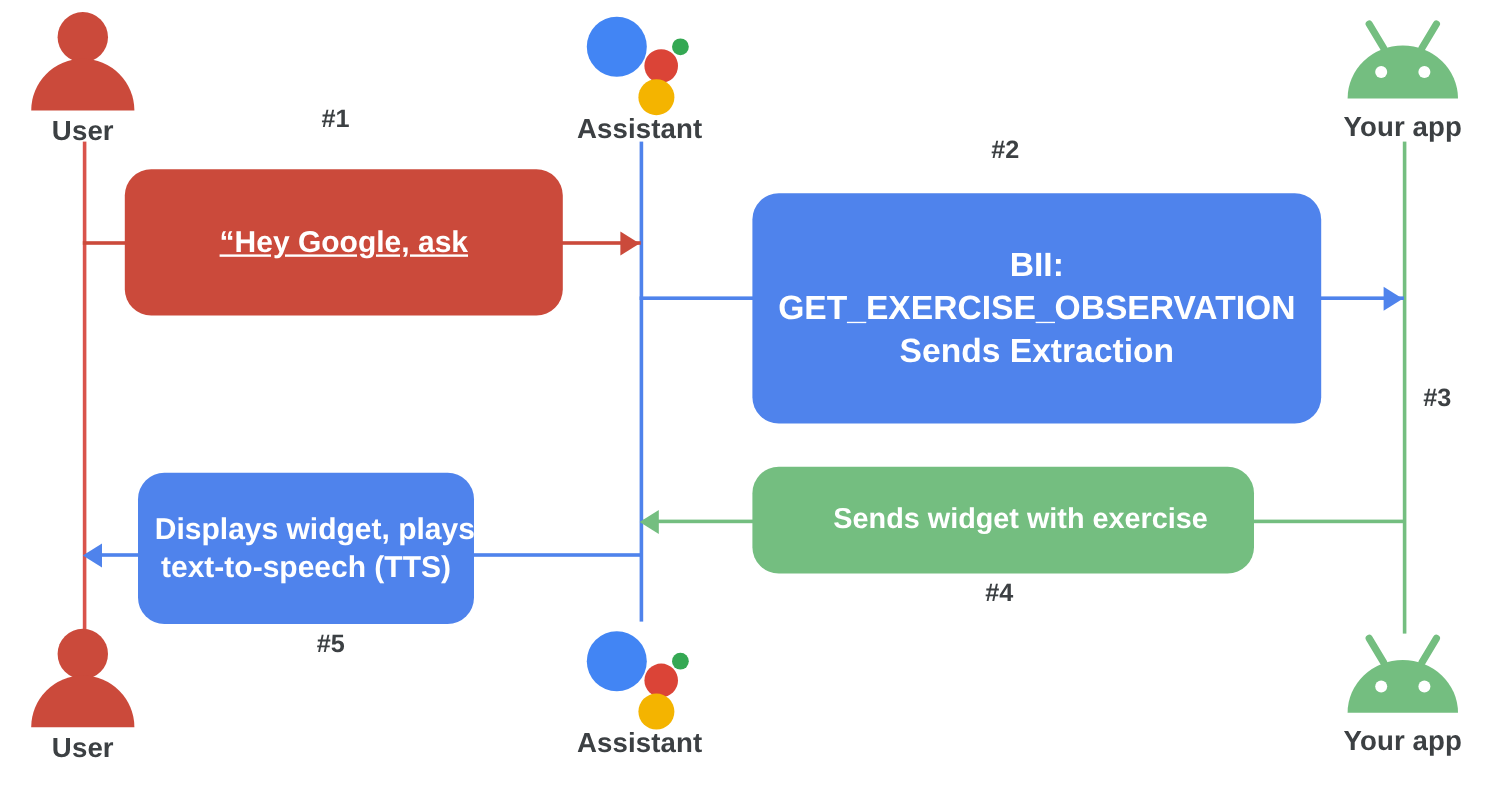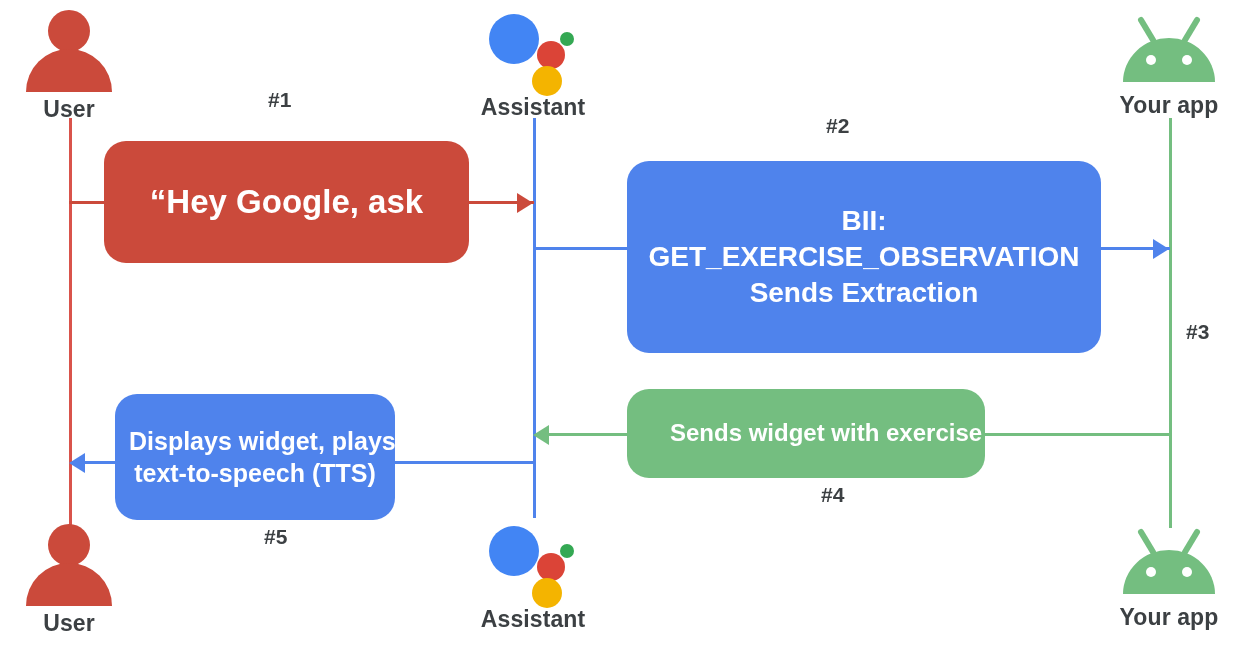--- a/index.html
+++ b/index.html
@@ -202,21 +202,21 @@
         <path d="M6 66 A46 44 0 0 1 98 66 Z" fill="#74BE80"></path>
         <circle cx="34" cy="44" r="5" fill="#ffffff"></circle>
         <circle cx="70" cy="44" r="5" fill="#ffffff"></circle>
       </svg>
     </div>
     <div class="actor-label">Your app</div>
   </div>
 
   <div class="hline red" style="left:69px; top:201px; width:465px;"></div>
   <div class="arrowhead right red" style="left:517px; top:193px;"></div>
-  <div class="msgbox red" style="left:104px; top:141px; width:365px; height:122px; font-size:33px;">
+  <div class="msgbox red" style="left:104px; top:141px; width:365px; height:122px; font-size:25px;text-decoration:underline;">
     <div class="lines">
       <div>“Hey Google, ask</div>
     </div>
   </div>
   <div class="step" style="left:268px; top:88px;">#1</div>
 
   <div class="hline blue" style="left:533px; top:247px; width:637px;"></div>
   <div class="arrowhead right blue" style="left:1153px; top:239px;"></div>
   <div class="msgbox blue" style="left:627px; top:161px; width:474px; height:192px; font-size:28px;">
     <div class="lines">
@@ -224,21 +224,21 @@
       <div>GET_EXERCISE_OBSERVATION</div>
       <div>Sends Extraction</div>
     </div>
   </div>
   <div class="step" style="left:826px; top:114px;">#2</div>
 
   <div class="step" style="left:1186px; top:320px;">#3</div>
 
   <div class="hline green" style="left:536px; top:433px; width:634px;"></div>
   <div class="arrowhead left green" style="left:533px; top:425px;"></div>
-  <div class="msgbox green" style="left:627px; top:389px; width:358px; height:89px; font-size:24px;padding-left:43px;">
+  <div class="msgbox green" style="left:627px; top:389px; width:418px; height:89px; font-size:24px;padding-left:43px;">
     <div class="lines">
       <div>Sends widget with exercise</div>
     </div>
   </div>
   <div class="step" style="left:821px; top:483px;">#4</div>
 
   <div class="hline blue" style="left:72px; top:461px; width:462px;"></div>
   <div class="arrowhead left blue" style="left:69px; top:453px;"></div>
   <div class="msgbox blue" style="left:115px; top:394px; width:280px; height:126px; font-size:25px;">
     <div class="lines">

